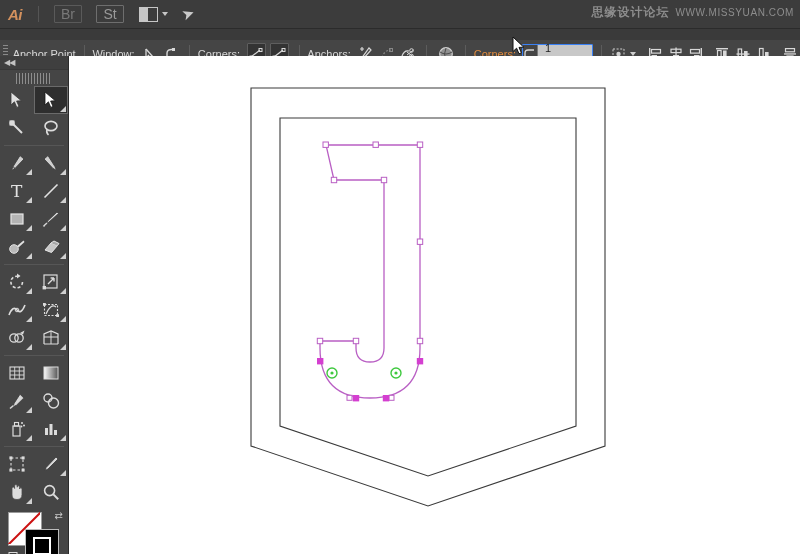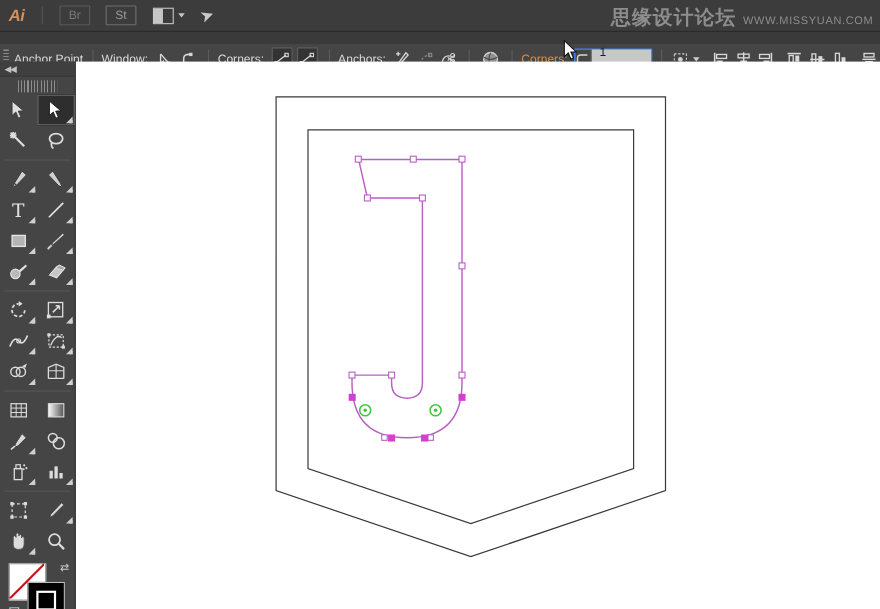--- a/index.html
+++ b/index.html
@@ -23,36 +23,36 @@
     color:#d3915e;font-size:15px;font-weight:bold;font-style:italic;
     letter-spacing:-.5px;
   }
   .menu-items{display:flex;align-items:center;margin-left:8px;}
   .menu-item{
     color:#cfcfcf;font-size:11.5px;padding:4px 9px;white-space:nowrap;
   }
   .menu-sep{width:1px;height:16px;background:#555;margin:0 8px;}
   .mb-btn{
     min-width:20px;height:16px;border:1px solid #6e6e6e;border-radius:1px;
-    color:#9a9a9a;font-size:11px;display:flex;align-items:center;justify-content:center;
+    color:#9a9a9a;font-size:14px;display:flex;align-items:center;justify-content:center;
     margin:0 7px;padding:0 3px;
   }
   .mb-btn.dim{color:#787878;border-color:#5a5a5a;}
   .ws-icon{display:flex;align-items:center;margin-left:8px;}
   .ws-sq{width:17px;height:13px;border:1.4px solid #c6c6c6;display:flex;}
   .ws-sq i{display:block;width:7px;height:100%;background:#c6c6c6;border-right:1.4px solid #c6c6c6;}
   .caret{
     width:0;height:0;border-left:3.5px solid transparent;border-right:3.5px solid transparent;
     border-top:4px solid #c6c6c6;margin-left:4px;
   }
   .rocket{margin-left:14px;color:#c9c9c9;font-size:15px;transform:rotate(-20deg);}
   .watermark{
     position:absolute;right:6px;top:4px;display:flex;align-items:baseline;gap:6px;
   }
-  .wm-cn{color:#8d8d8d;font-size:18px;letter-spacing:1px;font-weight:bold;}
+  .wm-cn{color:#8d8d8d;font-size:12px;letter-spacing:1px;font-weight:bold;}
   .wm-en{color:#8d8d8d;font-size:10px;letter-spacing:.6px;font-weight:normal;}
 
   
   .controlbar{
     position:absolute;left:0;top:40px;width:800px;height:28px;
     background:#454545;border-bottom:1px solid #2b2b2b;
     display:flex;align-items:center;
   }
   .grip{
     width:6px;height:18px;margin:0 5px 0 3px;

